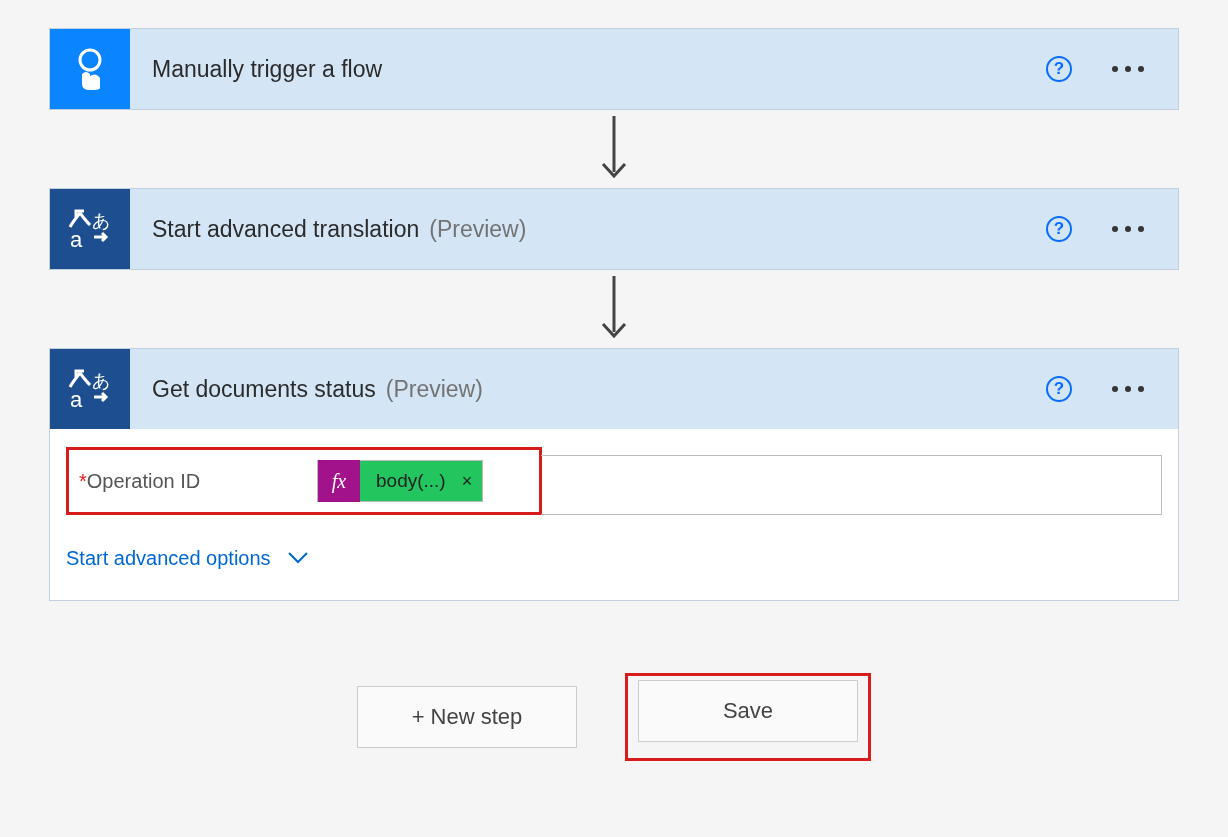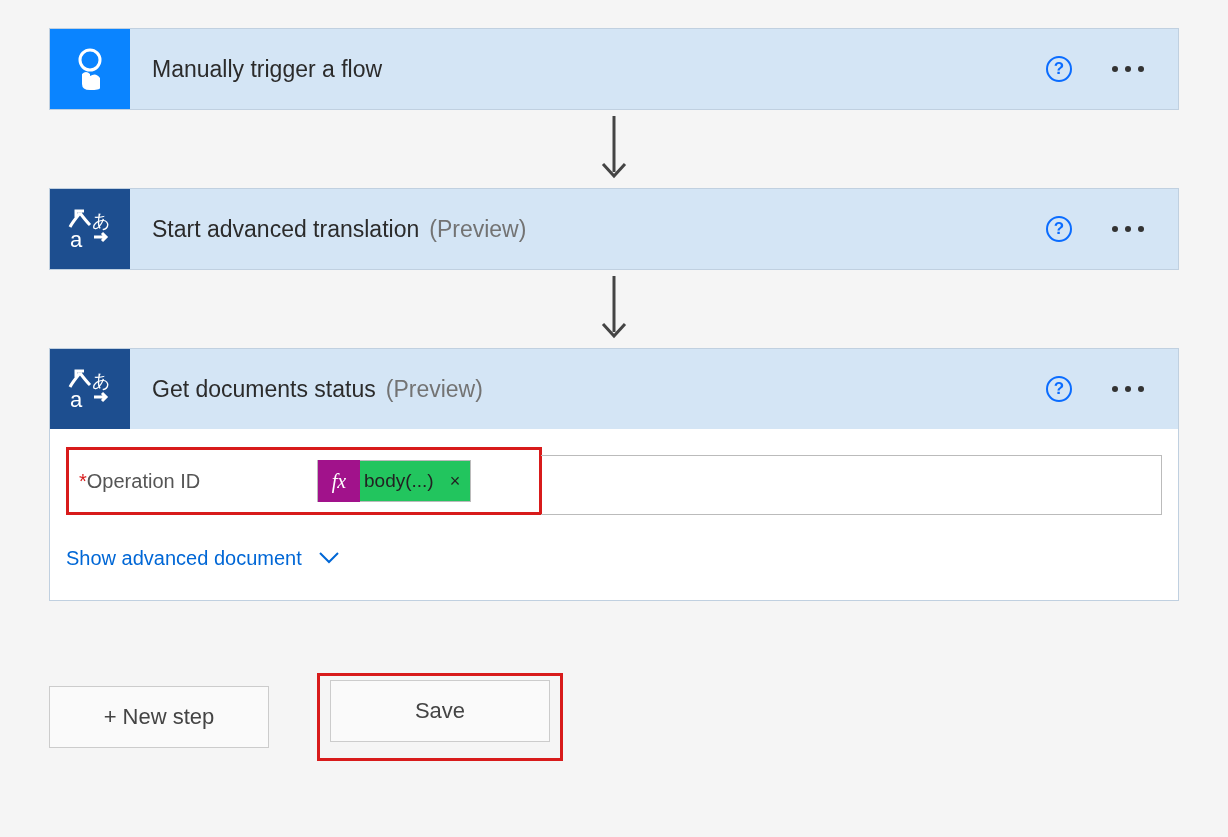--- a/index.html
+++ b/index.html
@@ -123,21 +123,21 @@
       background: #a1128b;
       color: #fff;
       font-style: italic;
       font-family: Georgia, serif;
       display: flex;
       align-items: center;
       justify-content: center;
       font-size: 20px;
     }
     .fx-text {
-      padding: 0 12px 0 4px;
+      padding: 0 12px 0 16px;
       font-size: 19px;
       color: #222;
     }
     .fx-close {
       padding: 0 10px 0 4px;
       font-size: 18px;
       cursor: pointer;
       color: #222;
     }
     .param-input-row {
@@ -158,21 +158,21 @@
       display: inline-flex;
       align-items: center;
       gap: 16px;
       cursor: pointer;
     }
     .chevron-down {
       display: inline-block;
     }
     .bottom-buttons {
       display: flex;
-      justify-content: flex-start;
+      justify-content: center;
       gap: 48px;
       margin-top: 72px;
     }
     .btn {
       width: 220px;
       height: 62px;
       display: flex;
       align-items: center;
       justify-content: center;
       font-size: 22px;
@@ -289,21 +289,21 @@
           </div>
           <div class="fx-token">
             <div class="fx-badge">fx</div>
             <div class="fx-text">body(...)</div>
             <div class="fx-close">×</div>
           </div>
         </div>
         <div class="rest-input"></div>
       </div>
       <div class="advanced-link">
-        <span>Show advanced document</span>
+        <span>Start advanced options</span>
         <span class="chevron-down">
           <svg width="22" height="14" viewBox="0 0 22 14">
               <polyline points="2,2 11,11 20,2" stroke="#0067d6" stroke-width="2" fill="none"></polyline>
             </svg>
         </span>
       </div>
     </div>
   </div>
 
   <div class="bottom-buttons">

